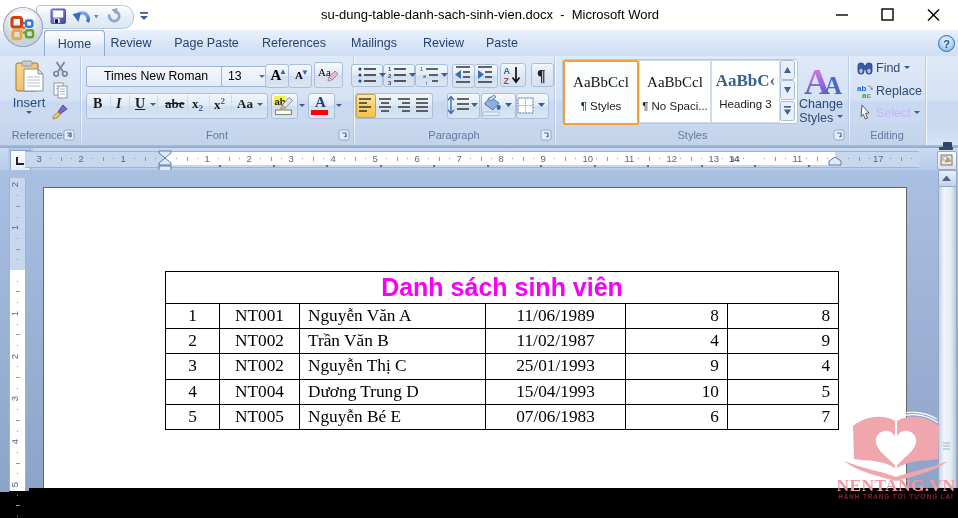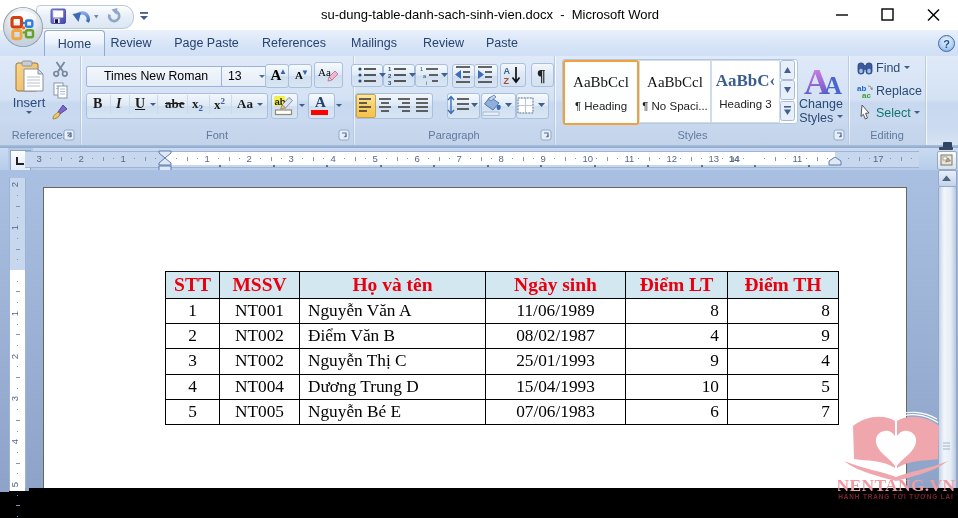--- a/index.html
+++ b/index.html
@@ -390,21 +390,21 @@
 <div class="abs group" style="left:555px;width:293px;">
     <div class="glabel" style="right:18px;">Styles</div>
   </div>
 <div class="abs group" style="left:848px;width:76px;border-left:1px solid #b9cbe4;">
     <div class="glabel">Editing</div>
   </div>
 
 <div class="abs" style="left:562px;top:59px;width:234px;height:63px;background:#fff;border:1px solid #b4c7e0;border-radius:3px;"></div>
 <div class="abs" style="left:563px;top:60px;width:72px;height:61px;background:#fdfefe;border:2px solid #f1a03c;border-radius:2px;">
   <div style="font-family:'Liberation Serif';font-size:15px;color:#111;text-align:center;margin-top:12px;">AaBbCcl</div>
-  <div style="font-size:11.5px;color:#222;text-align:center;margin-top:9px;">¶ Heading</div>
+  <div style="font-size:11.5px;color:#222;text-align:center;margin-top:9px;">¶ Styles</div>
 </div>
 <div class="abs" style="left:639px;top:60px;width:70px;height:61px;background:#fff;border:1px solid #cfdcec;">
   <div style="font-family:'Liberation Serif';font-size:15px;color:#111;text-align:center;margin-top:13px;">AaBbCcl</div>
   <div style="font-size:11.5px;color:#222;text-align:center;margin-top:9px;">¶ No Spaci...</div>
 </div>
 <div class="abs" style="left:711px;top:60px;width:67px;height:61px;background:#fff;border:1px solid #cfdcec;">
   <div style="font-family:'Liberation Serif';font-weight:bold;font-size:17px;color:#3a5f8e;text-align:center;margin-top:10px;">AaBbC‹</div>
   <div style="font-size:11.5px;color:#222;text-align:center;margin-top:7px;">Heading 3</div>
 </div>
 <svg class="abs" style="left:780px;top:60px;width:15px;height:61px;" viewBox="0 0 15 61">
@@ -453,21 +453,21 @@
 <svg class="abs" style="left:857px;top:83px;width:16px;height:15px;" viewBox="0 0 16 15">
   <text x="0" y="8" font-size="8" font-weight="bold" fill="#1a66cc" font-family="Liberation Sans">ab</text>
   <text x="5" y="14.5" font-size="8" font-weight="bold" fill="#3a9e3a" font-family="Liberation Sans">ac</text>
   <path d="M11 3 c3 0 4 2 4 4" fill="none" stroke="#888" stroke-width="1"></path>
   <path d="M15 7 l-2 -1.5 3 -1 z" fill="#888"></path>
 </svg>
 <div class="abs" style="left:876px;top:84px;font-size:12.5px;color:#2c4a73;">Replace</div>
 <svg class="abs" style="left:858px;top:104px;width:14px;height:16px;" viewBox="0 0 14 16">
   <path d="M4 1 L11 9 L7.5 9.3 L9.5 14 L7.3 15 L5.3 10.3 L3 12.5 Z" fill="#fff" stroke="#555" stroke-width="1"></path>
 </svg>
-<div class="abs" style="left:876px;top:106px;font-size:12.5px;color:#0f766e;">Select <span class="dd"></span></div>
+<div class="abs" style="left:876px;top:106px;font-size:12.5px;color:#c4b5fd;">Select <span class="dd"></span></div>
 
 <div class="abs" id="rulerrow"></div>
 <div class="abs" id="tabsel"><svg width="19" height="19" viewBox="0 0 19 19">
       <path d="M6 6 L6 13 L13 13" stroke="#222" stroke-width="2" fill="none"></path>
     </svg></div>
 <div class="abs" id="hruler">
     <div class="act"></div>
     <div class="rnum" style="left: 95.5px;">1</div>
     <div class="rnum" style="left: 53.5px;">2</div>
     <div class="rnum" style="left: 11.5px;">3</div>
@@ -611,41 +611,36 @@
 <table class="abs" id="dtable">
 <colgroup>
       <col style="width:54px">
       <col style="width:80px">
       <col style="width:186px">
       <col style="width:140px">
       <col style="width:102px">
       <col style="width:111px">
     </colgroup>
 <tbody>
-<tr>
-        <td class="hd">STT</td>
-        <td class="hd">MSSV</td>
-        <td class="hd">Họ và tên</td>
-        <td class="hd">Ngày sinh</td>
-        <td class="hd">Điểm LT</td>
-        <td class="hd">Điểm TH</td>
+      <tr>
+        <td class="title" colspan="6">Danh sách sinh viên</td>
       </tr>
 <tr>
         <td class="d ctr">1</td>
         <td class="d ctr">NT001</td>
         <td class="d">Nguyễn Văn A</td>
         <td class="d ctr">11/06/1989</td>
         <td class="d rt">8</td>
         <td class="d rt">8</td>
       </tr>
 <tr>
         <td class="d ctr">2</td>
         <td class="d ctr">NT002</td>
-        <td class="d">Điểm Văn B</td>
-        <td class="d ctr">08/02/1987</td>
+        <td class="d">Trần Văn B</td>
+        <td class="d ctr">11/02/1987</td>
         <td class="d rt">4</td>
         <td class="d rt">9</td>
       </tr>
 <tr>
         <td class="d ctr">3</td>
         <td class="d ctr">NT002</td>
         <td class="d">Nguyễn Thị C</td>
         <td class="d ctr">25/01/1993</td>
         <td class="d rt">9</td>
         <td class="d rt">4</td>

